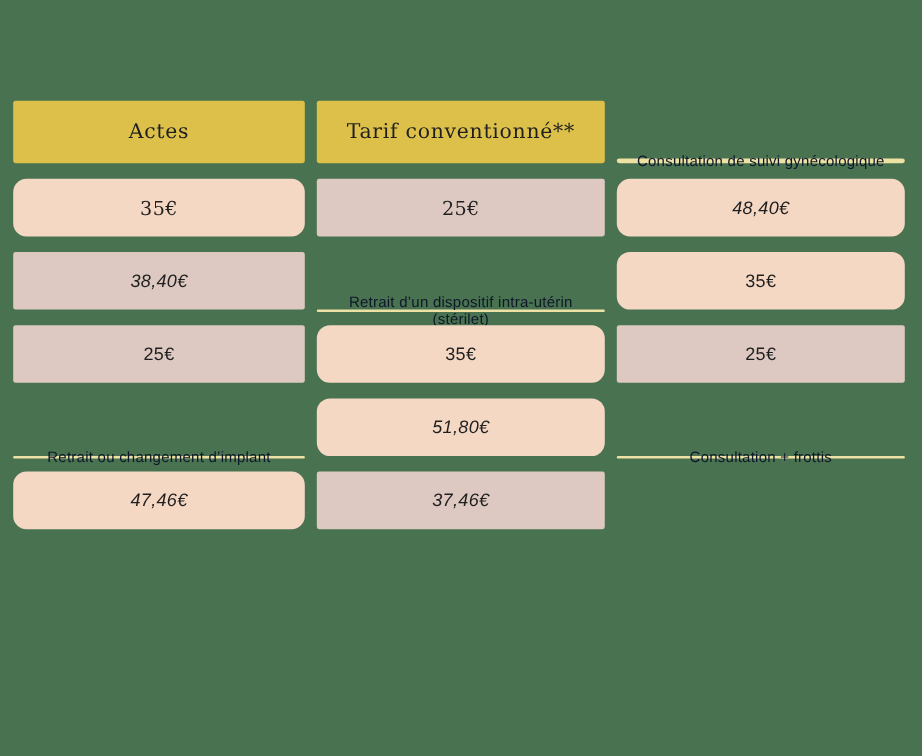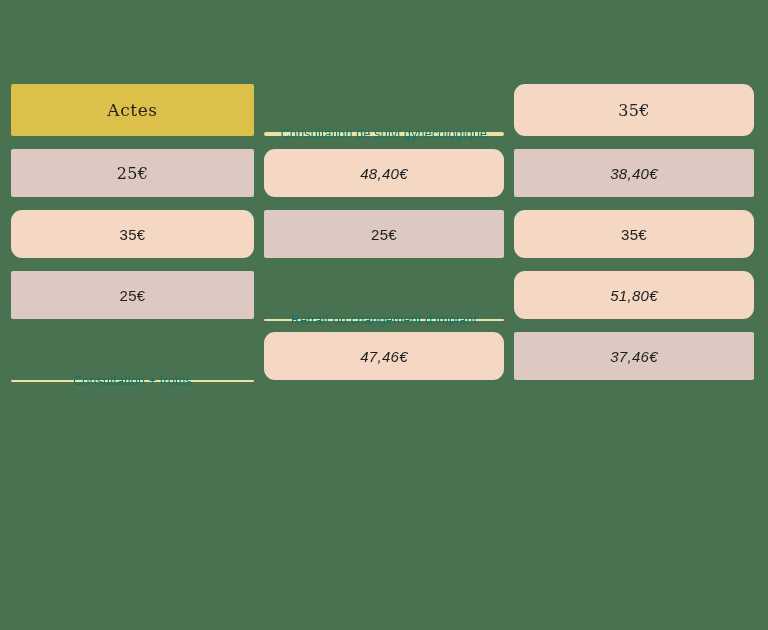--- a/index.html
+++ b/index.html
@@ -43,21 +43,21 @@
     background: var(--header-gold, #ddc04a);
     font-family: "DejaVu Serif", "Liberation Serif", serif;
     font-size: 17px;
     letter-spacing: 0.6px;
   }
   .acte {
     background: var(--acte-yellow, #ede2a3);
     font-size: 12.5px;
     letter-spacing: 0.2px;
     padding: 1px 10px;
-    color: #0f766e;
+    color: #0f172a;
     margin-top: 48px;
   }
   .price {
     font-size: 15px;
     letter-spacing: 0.3px;
   }
   .honoraires { background: var(--honoraires-peach, #f5d8c4); border-radius: 11px; }
   .tarif     { background: var(--tarif-mauve, #ddc9c1); }
   .price-serif {
     font-family: "DejaVu Serif", "Liberation Serif", serif;
@@ -66,28 +66,30 @@
   .price-italic { font-style: italic; text-align: right; }
   .price-round  { font-style: normal; }
 </style>
 </head>
 <body>
 
 <div class="canvas">
   <div class="table">
 
     <div class="cell header">Actes</div>
+    <div class="cell header">Tarif conventionné**</div>
 
     <div class="cell acte">Consultation de suivi gynécologique</div>
     <div class="cell price honoraires price-serif">35€</div>
     <div class="cell price tarif price-serif">25€</div>
 
     <div class="cell price honoraires price-italic">48,40€</div>
     <div class="cell price tarif price-italic">38,40€</div>
 
+    <div class="cell acte">Retrait d’un dispositif intra-utérin (stérilet)</div>
     <div class="cell price honoraires price-round">35€</div>
     <div class="cell price tarif price-round">25€</div>
 
     <div class="cell price honoraires price-round">35€</div>
     <div class="cell price tarif price-round">25€</div>
 
     <div class="cell acte">Retrait ou changement d’implant</div>
     <div class="cell price honoraires price-italic">51,80€</div>
 
     <div class="cell acte">Consultation + frottis</div>

